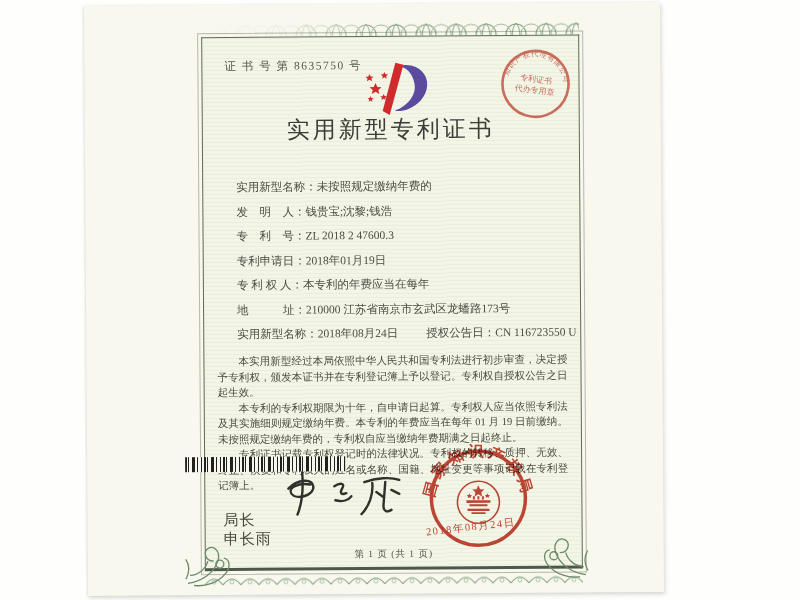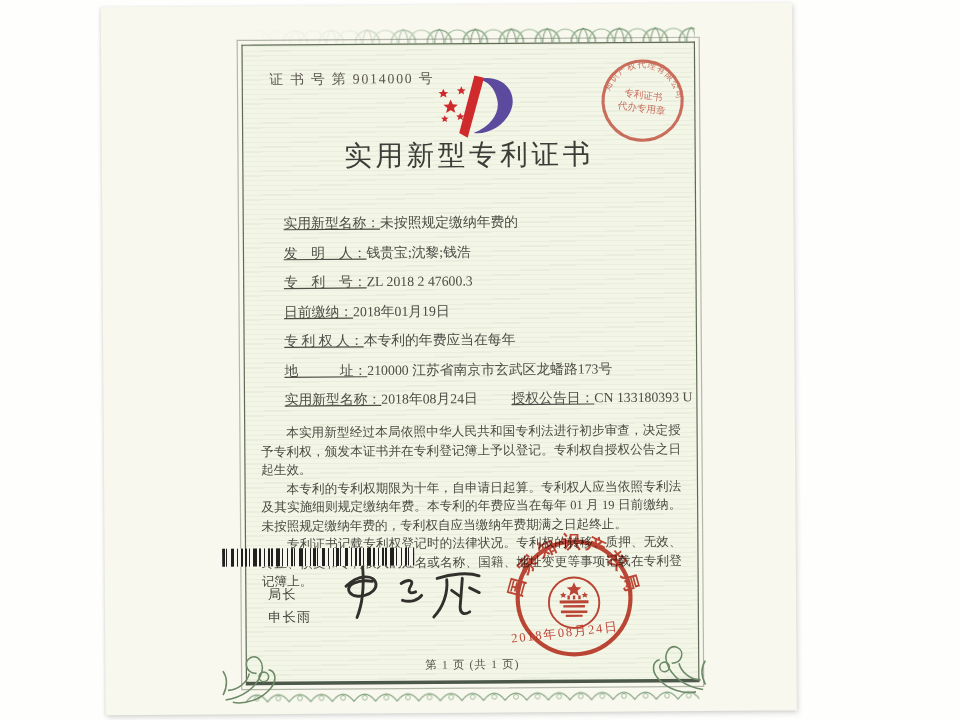--- a/index.html
+++ b/index.html
@@ -48,39 +48,39 @@
     position:absolute;left:117px;top:110px;width:378px;
     text-align:center;font-size:23px;letter-spacing:3px;color:#3c3c38;
     font-weight:500;
   }
   .fields{
     position:absolute;left:151px;top:175px;width:330px;
     display:flex;flex-direction:column;gap:10.5px;
     font-size:11.5px;line-height:14px;color:#4d4c45;
   }
   .field-row{white-space:nowrap;}
-  .field-row .flabel{color:#4d4c45;text-decoration:underline;}
+  .field-row .flabel{color:#4d4c45;}
   .field-row.double{display:flex;}
   .field-row .pair2{margin-left:28px;}
   .paras{
     position:absolute;left:131px;top:349px;width:350px;
     font-size:10.5px;line-height:15.5px;color:#4b4a42;
     text-align:justify;
   }
   .paras p{margin:0;text-indent:2em;}
   .barcode{
     position:absolute;left:98px;top:452px;width:160px;height:15px;
     background:repeating-linear-gradient(90deg,
       #20201e 0 2px,#f6f6ee 2px 3px,#20201e 3px 4px,#f6f6ee 4px 7px,
       #20201e 7px 10px,#f6f6ee 10px 12px,#20201e 12px 13px,#f6f6ee 13px 16px,
       #20201e 16px 17px,#f6f6ee 17px 19px);
   }
   .director{
-    position:absolute;left:136px;top:482px;
-    font-size:11px;line-height:19px;color:#46453f;letter-spacing:1px;
+    position:absolute;left:136px;top:506px;
+    font-size:15px;line-height:19px;color:#46453f;letter-spacing:1px;
   }
   .autograph{position:absolute;left:185px;top:460px;}
   .seal{position:absolute;left:333px;top:437px;mix-blend-mode:multiply;}
   .seal-date{
     position:absolute;left:338px;top:514px;width:150px;
     transform:rotate(-6deg);
     font-size:10.5px;letter-spacing:1.5px;color:rgba(186,44,32,.88);
     white-space:nowrap;
   }
   .agency-stamp{position:absolute;left:411px;top:41px;mix-blend-mode:multiply;}
@@ -135,46 +135,46 @@
     <svg class="flourish right" viewBox="0 0 52 56">
       <g fill="none" stroke="#6d8a68" stroke-width="1.3">
         <path d="M4,52 C18,50 30,42 34,30 C37,21 31,14 25,17 C19,20 21,30 30,30"></path>
         <path d="M6,44 C14,44 22,38 24,30"></path>
         <path d="M10,54 C20,56 34,52 42,42 C47,36 46,28 40,27"></path>
         <circle cx="36" cy="33" r="4"></circle>
         <path d="M2,48 C6,40 6,34 2,28"></path>
       </g>
     </svg>
 
-    <div class="certno">证 书 号 第 9014000 号</div>
+    <div class="certno">证 书 号 第 8635750 号</div>
 
     <svg class="logo" width="76" height="58" viewBox="0 0 76 58">
       <path d="M40,6 C60,2 72,16 68,30 C64,44 48,53 36,51 C51,45 58,34 56,24 C54,13 48,8 40,6 Z" fill="#5b4a9e"></path>
       <path d="M37,3 L45,5 L31,55 L24,51 Z" fill="#cf2b2c"></path>
       <g fill="#cf2b2c">
         <path d="M17,23 l1.8,4 4.2,0.3 -3.2,2.7 1,4.1 -3.8,-2.3 -3.8,2.3 1,-4.1 -3.2,-2.7 4.2,-0.3 Z"></path>
         <path d="M9,13 l1.2,2.6 2.8,0.2 -2.1,1.8 0.7,2.7 -2.6,-1.5 -2.6,1.5 0.7,-2.7 -2.1,-1.8 2.8,-0.2 Z" transform="translate(2,1)"></path>
         <path d="M26,12 l1.1,2.4 2.6,0.2 -2,1.7 0.6,2.5 -2.3,-1.4 -2.3,1.4 0.6,-2.5 -2,-1.7 2.6,-0.2 Z"></path>
         <path d="M25,34 l1,2.2 2.4,0.2 -1.8,1.5 0.6,2.3 -2.2,-1.3 -2.2,1.3 0.6,-2.3 -1.8,-1.5 2.4,-0.2 Z"></path>
         <path d="M12,36 l0.9,2 2.2,0.15 -1.7,1.4 0.5,2.1 -1.9,-1.1 -1.9,1.1 0.5,-2.1 -1.7,-1.4 2.2,-0.15 Z"></path>
       </g>
     </svg>
 
     <div class="title">实用新型专利证书</div>
 
     <div class="fields">
       <div class="field-row"><span class="flabel">实用新型名称：</span><span class="fvalue">未按照规定缴纳年费的</span></div>
       <div class="field-row"><span class="flabel">发　明　人：</span><span class="fvalue">钱贵宝;沈黎;钱浩</span></div>
       <div class="field-row"><span class="flabel">专　利　号：</span><span class="fvalue">ZL 2018 2 47600.3</span></div>
-      <div class="field-row"><span class="flabel">日前缴纳：</span><span class="fvalue">2018年01月19日</span></div>
+      <div class="field-row"><span class="flabel">专利申请日：</span><span class="fvalue">2018年01月19日</span></div>
       <div class="field-row"><span class="flabel">专 利 权 人：</span><span class="fvalue">本专利的年费应当在每年</span></div>
       <div class="field-row"><span class="flabel">地　　　址：</span><span class="fvalue">210000 江苏省南京市玄武区龙蟠路173号</span></div>
       <div class="field-row double">
         <span class="pair1"><span class="flabel">实用新型名称：</span><span class="fvalue">2018年08月24日</span></span>
-        <span class="pair2"><span class="flabel">授权公告日：</span><span class="fvalue">CN 133180393 U</span></span>
+        <span class="pair2"><span class="flabel">授权公告日：</span><span class="fvalue">CN 116723550 U</span></span>
       </div>
     </div>
 
     <div class="paras">
       <p>本实用新型经过本局依照中华人民共和国专利法进行初步审查，决定授予专利权，颁发本证书并在专利登记簿上予以登记。专利权自授权公告之日起生效。</p>
       <p>本专利的专利权期限为十年，自申请日起算。专利权人应当依照专利法及其实施细则规定缴纳年费。本专利的年费应当在每年 01 月 19 日前缴纳。未按照规定缴纳年费的，专利权自应当缴纳年费期满之日起终止。</p>
       <p>专利证书记载专利权登记时的法律状况。专利权的转移、质押、无效、终止、恢复和专利权人的姓名或名称、国籍、地址变更等事项记载在专利登记簿上。</p>
     </div>
 
     <div class="barcode"></div>

